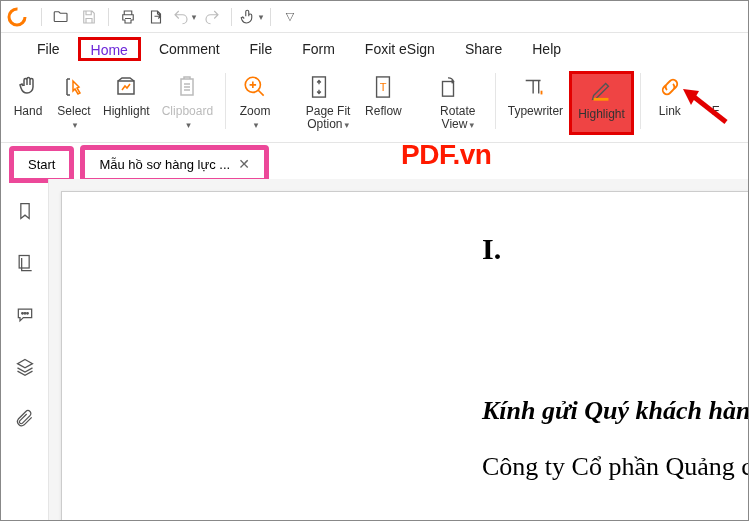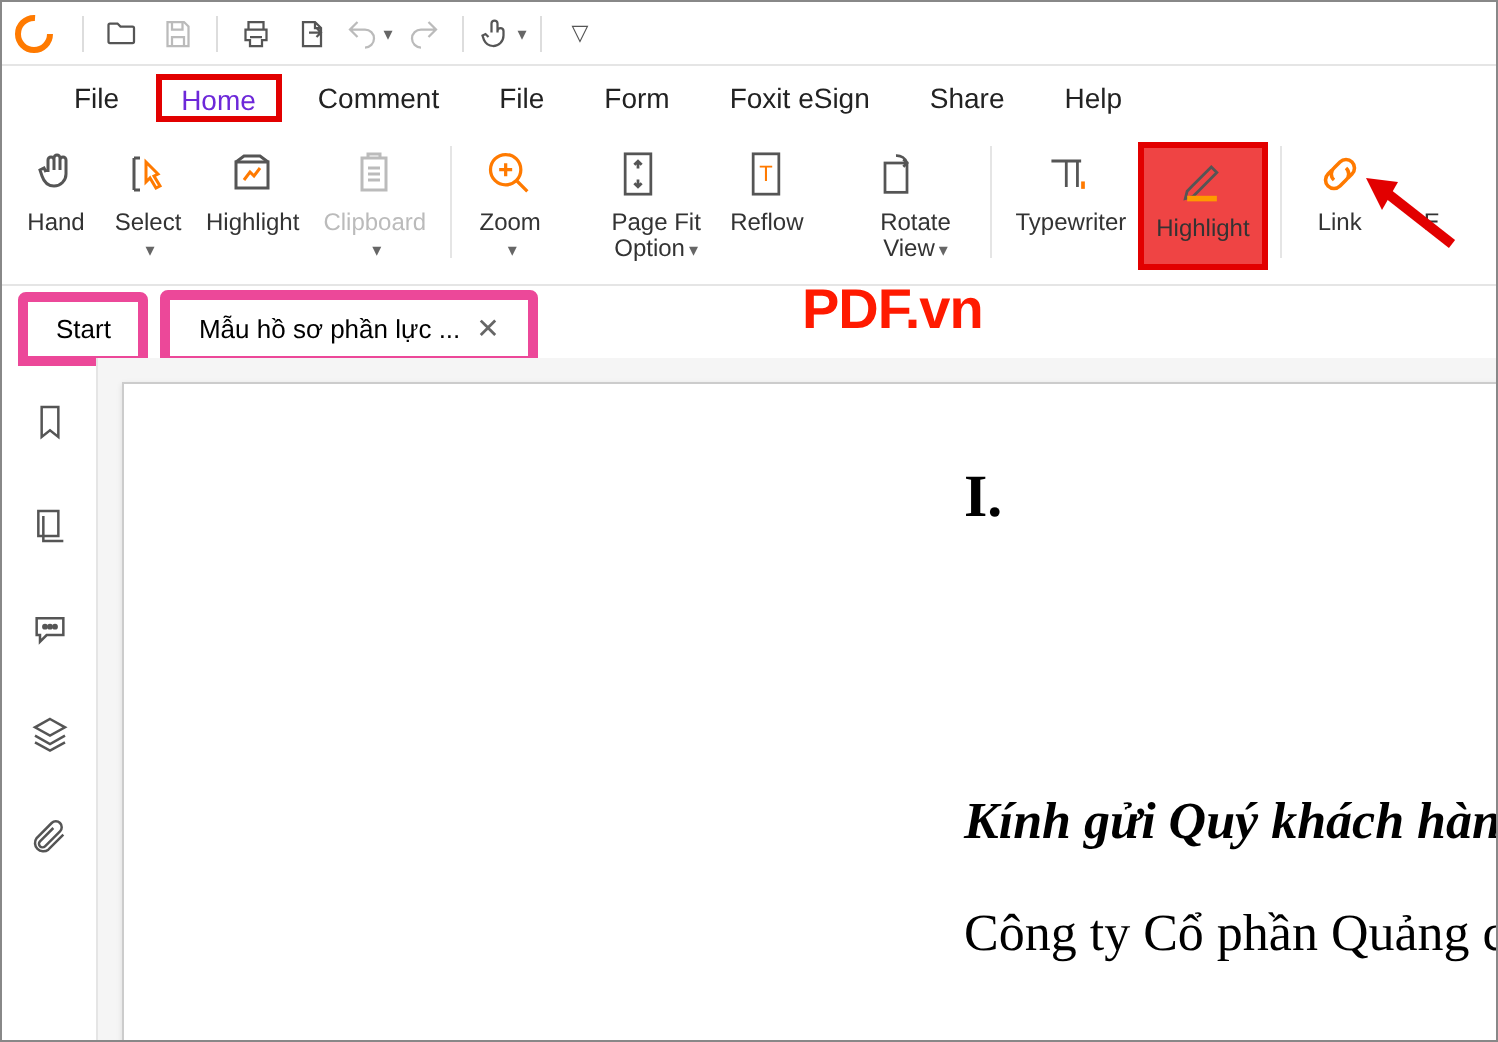--- a/index.html
+++ b/index.html
@@ -237,21 +237,21 @@
 <svg class="arrow-annot" width="50" height="40" viewBox="0 0 50 40">
     <path d="M45 35 L8 6" stroke="#e20000" stroke-width="5" fill="none"></path>
     <path d="M2 2 L18 4 L10 18 Z" fill="#e20000"></path>
   </svg>
 
 <div class="tabbar">
   <div class="tab">
     <span>Start</span>
   </div>
   <div class="tab">
-    <span>Mẫu hồ sơ phần lực ...</span>
+    <span>Mẫu hồ sơ hàng lực ...</span>
     <span class="close">✕</span>
   </div>
 </div>
 
 <div class="content-area">
   <div class="side-panel">
     <div class="side-btn">
         <svg width="20" height="20" viewBox="0 0 24 24" fill="none" stroke="#555" stroke-width="1.5">
           <path d="M7 3h10v18l-5-4-5 4z"></path>
         </svg>

